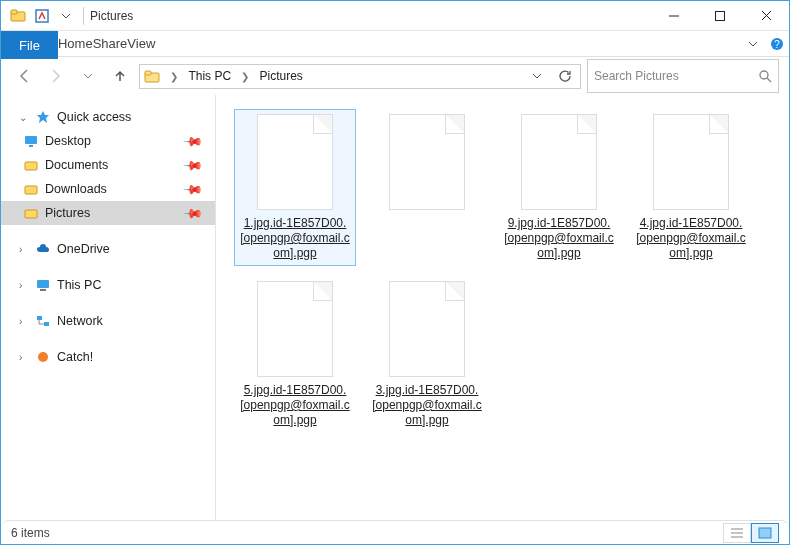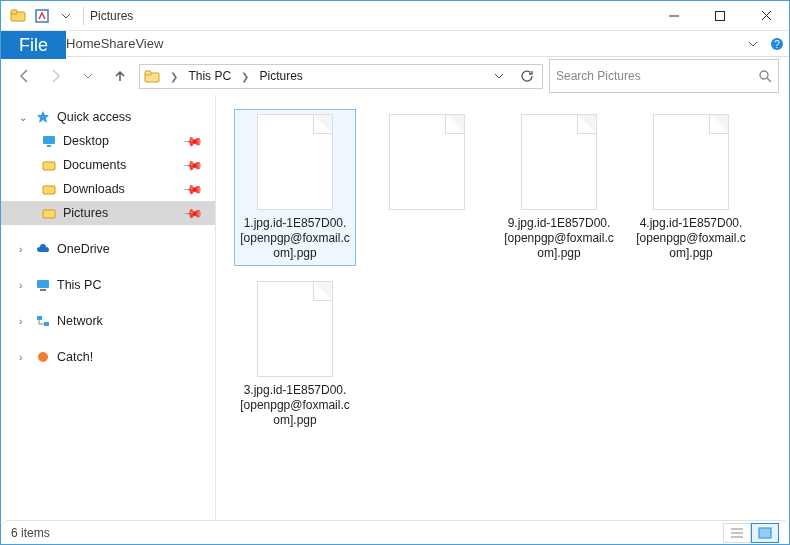--- a/index.html
+++ b/index.html
@@ -9,59 +9,59 @@
 .titlebar { height: 30px; background: #fff; display: flex; align-items: center; padding-left: 6px; border-bottom: 1px solid #e5e5e5; }
 .titlebar .qat { display: flex; align-items: center; gap: 2px; }
 .qat-icon { width: 22px; height: 22px; display: flex; align-items: center; justify-content: center; }
 .titlebar .sep { width: 1px; height: 18px; background: #d0d0d0; margin: 0 6px; }
 .titlebar .title { font-size: 12px; color: #333; }
 .titlebar .controls { margin-left: auto; display: flex; }
 .titlebar .controls .ctl { width: 46px; height: 30px; display: flex; align-items: center; justify-content: center; cursor: pointer; }
 
 
 .ribbon { height: 26px; display: flex; align-items: stretch; border-bottom: 1px solid #e1e1e1; }
-.ribbon .file-tab { background: #1979ca; color: #fff; padding: 14px 18px; display: flex; align-items: center; font-size: 18px; }
+.ribbon .file-tab { background: #1979ca; color: #fff; padding: 14px 18px; display: flex; align-items: center; font-size: 13px; }
 .ribbon .tab { padding: 0 0; display: flex; align-items: center; font-size: 13px; color: #444; }
 .ribbon .spacer { flex: 1; }
 .ribbon .ribbon-ctrl { width: 24px; display: flex; align-items: center; justify-content: center; }
 
 
 .navbar { height: 38px; display: flex; align-items: center; padding: 0 10px; gap: 6px; }
 .nav-btn { width: 26px; height: 26px; display: flex; align-items: center; justify-content: center; color: #999; }
 .nav-btn.enabled { color: #333; }
 .addrbar-wrap { flex: 1; display: flex; align-items: center; height: 25px; border: 1px solid #ccc; padding: 0 4px; gap: 6px; }
 .addrbar-wrap .crumb-icon { width:16px; height:16px; }
 .addrbar-wrap .crumb { font-size: 12px; color: #222; cursor:pointer; }
 .addrbar-wrap .chev { color: #777; font-size: 10px; padding: 0 4px; }
 .addrbar-wrap .addr-spacer { flex: 1; }
 .addrbar-wrap .addr-btn { width: 22px; display:flex; align-items:center; justify-content:center; color:#555; }
-.searchbar { width: 230px; height: 25px; border: 1px solid #ccc; display: flex; align-items: center; padding: 16px 6px; color: #888; }
+.searchbar { width: 192px; height: 25px; border: 1px solid #ccc; display: flex; align-items: center; padding: 16px 6px; color: #888; }
 .searchbar input { border: none; outline: none; flex: 1; font-size: 12px; color: #444; }
 .searchbar input::placeholder { color: #888; }
 .searchbar .srch-icon { color: #888; }
 
 
 .body { display: flex; height: calc(545px - 30px - 26px - 38px - 24px - 2px); }
 .sidebar { width: 215px; border-right: 1px solid #e5e5e5; padding: 10px 0; overflow:hidden; }
 .nav-node { display: flex; align-items: center; height: 24px; padding-left: 18px; gap: 6px; font-size: 12.5px; color: #222; cursor:pointer; position:relative;}
 .nav-node .expander { width: 10px; color: #666; font-size: 10px; display:inline-block;}
 .nav-node .nicon { width: 16px; height:16px; display:flex; align-items:center; justify-content:center; }
-.nav-node.child { padding-left: 40px; justify-content: flex-start;}
+.nav-node.child { padding-left: 22px; justify-content: flex-start;}
 .nav-node .pin { margin-left:auto; margin-right:14px; color:#8a8a8a; transform: rotate(45deg); font-size:13px;}
 .nav-node.selected { background: #d8d8d8; }
 .nav-group-gap { height: 12px; }
 
 
 .content { flex: 1; padding: 14px 6px 10px 18px; display: flex; flex-wrap: wrap; align-content: flex-start; gap: 10px 10px; overflow:hidden;}
 .file { width: 122px; display:flex; flex-direction:column; align-items:center; padding: 4px; border:1px solid transparent;}
 .file.selected { border:1px solid #83c0ec; background:#cce8ff55;}
 .file .thumb { width: 76px; height: 96px; border:1px solid #ddd; background:#fff; position:relative;}
 .file .thumb::after { content:""; position:absolute; right:0; top:0; border-top:18px solid #f5f5f5; border-left:18px solid #fff; width:0; height:0; }
 .file .thumb::before { content:""; position:absolute; right:0; top:0; width:18px; height:18px; border-left:1px solid #ddd; border-bottom:1px solid #ddd; }
-.file .fname { font-size: 12px; color:#222; text-align:center; line-height:1.25; margin-top:6px; word-break: break-all; max-width:120px;}
+.file .fname { font-size: 12px; color:#222; text-align:center; line-height:1.25; margin-top:6px; word-break: break-all; max-width:120px;text-decoration:underline;}
 
 
 .statusbar { height: 24px; border-top: 1px solid #e1e1e1; display:flex; align-items:center; padding: 0 10px; font-size:12px; color:#444;border-radius:8px;}
 .statusbar .layouts { margin-left:auto; display:flex; gap:0;}
 .statusbar .layouts .lbtn { width:28px; height:20px; border:1px solid #ddd; display:flex; align-items:center; justify-content:center;}
 .statusbar .layouts .lbtn.active { border-color:#2a8dd4; background:#e5f3ff;}
 
 
 svg { display:block; }
 </style>
@@ -296,20 +296,24 @@
     <div class="file">
       <div class="thumb"></div>
       <div class="fname">9.jpg.id-1E857D00.[openpgp@foxmail.com].pgp</div>
     </div>
     <div class="file">
       <div class="thumb"></div>
       <div class="fname">4.jpg.id-1E857D00.[openpgp@foxmail.com].pgp</div>
     </div>
     <div class="file">
       <div class="thumb"></div>
+      <div class="fname">5.jpg.id-1E857D00.[openpgp@foxmail.com].pgp</div>
+    </div>
+    <div class="file">
+      <div class="thumb"></div>
       <div class="fname">3.jpg.id-1E857D00.[openpgp@foxmail.com].pgp</div>
     </div>
   </div>
 </div>
 
 <div class="statusbar">
   <span>6 items</span>
   <div class="layouts">
     <div class="lbtn">
         <svg width="14" height="12">

